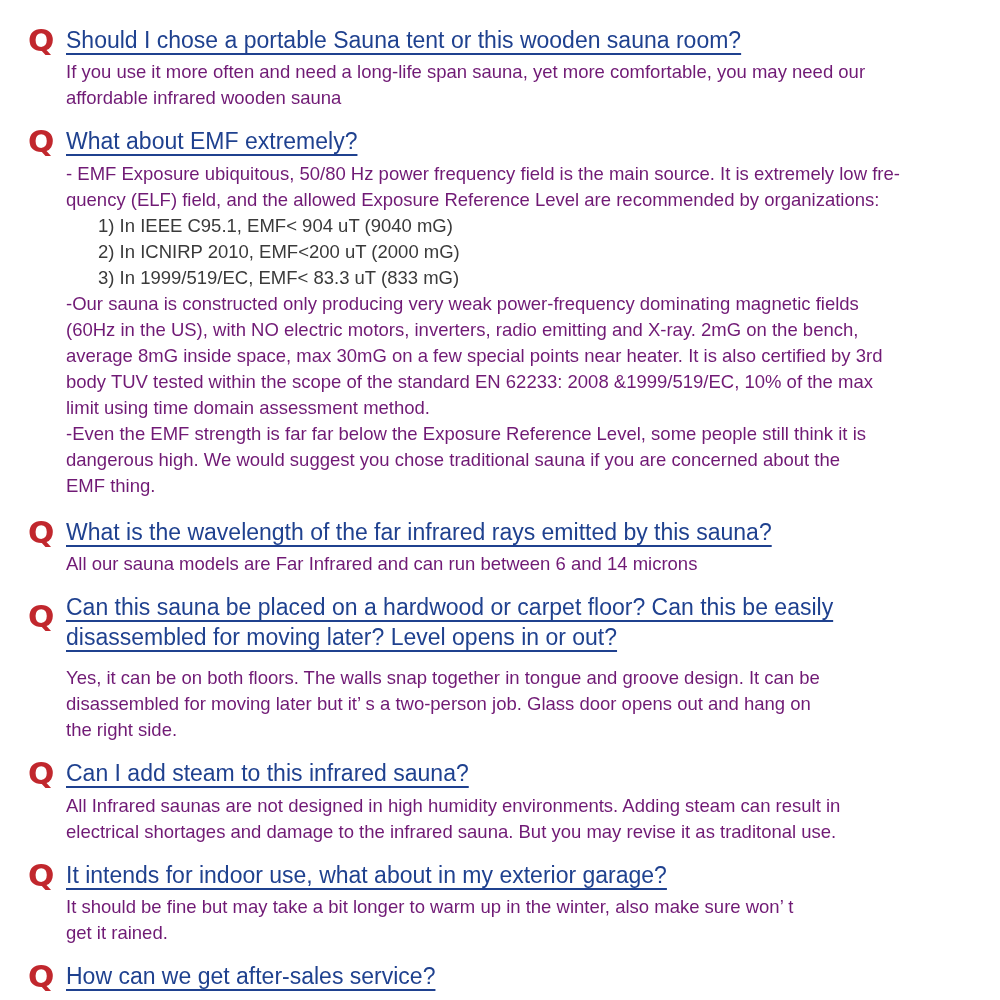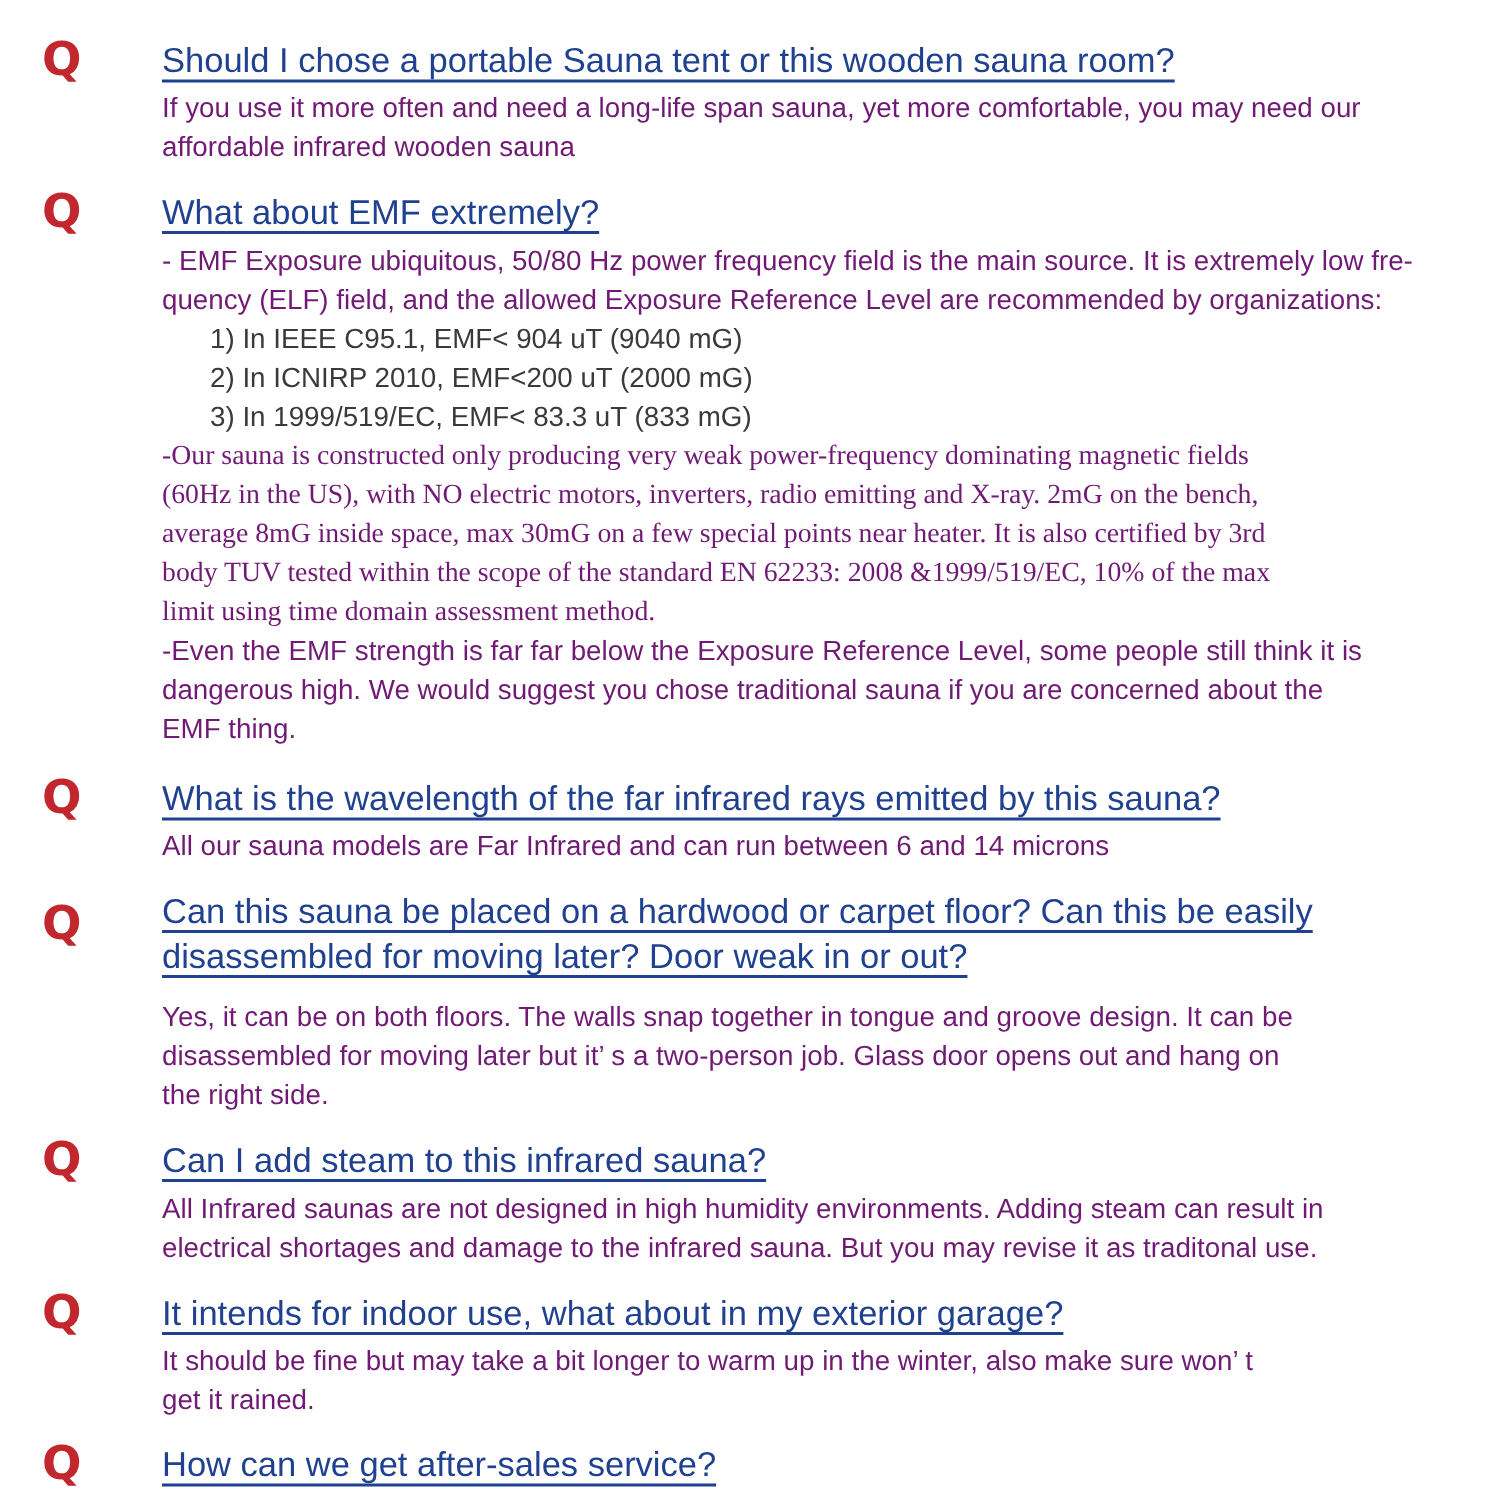--- a/index.html
+++ b/index.html
@@ -29,21 +29,20 @@
     font-weight: 800;
     font-size: 31px;
     line-height: 1;
     color: #c1272d;
     margin-top: -1px;
     user-select: none;
   }
   .section-content {
     flex: 1;
     min-width: 0;
-    margin-left: 42px;
   }
   .question {
     display: inline;
     font-size: 23px;
     line-height: 1.28;
     color: #1f418f;
     text-decoration: underline;
     text-decoration-thickness: 2px;
     text-underline-offset: 5px;
     text-decoration-color: #1f418f;
@@ -88,21 +87,21 @@
     <div class="q-marker">Q</div>
     <div class="section-content">
       <a class="question">What about EMF extremely?</a>
       <div class="answer">- EMF Exposure ubiquitous, 50/80 Hz power frequency field is the main source. It is extremely low fre-
 quency (ELF) field, and the allowed Exposure Reference Level are recommended by organizations:</div>
       <ul class="emf-list">
         <li>1) In IEEE C95.1, EMF&lt; 904 uT (9040 mG)</li>
         <li>2) In ICNIRP 2010, EMF&lt;200 uT (2000 mG)</li>
         <li>3) In 1999/519/EC, EMF&lt; 83.3 uT (833 mG)</li>
       </ul>
-      <div class="answer" style="margin-top:0;font-family:Liberation Serif, serif;">-Our sauna is constructed only producing very weak power-frequency dominating magnetic fields
+      <div class="answer" style="margin-top:0;">-Our sauna is constructed only producing very weak power-frequency dominating magnetic fields
 (60Hz in the US), with NO electric motors, inverters, radio emitting and X-ray. 2mG on the bench,
 average 8mG inside space, max 30mG on a few special points near heater. It is also certified by 3rd
 body TUV tested within the scope of the standard EN 62233: 2008 &amp;1999/519/EC, 10% of the max
 limit using time domain assessment method.</div>
       <div class="answer" style="margin-top:0;">-Even the EMF strength is far far below the Exposure Reference Level, some people still think it is
 dangerous high. We would suggest you chose traditional sauna if you are concerned about the
 EMF thing.</div>
     </div>
   </div>
 
@@ -111,21 +110,21 @@
     <div class="section-content">
       <a class="question">What is the wavelength of the far infrared rays emitted by this sauna?</a>
       <div class="answer">All our sauna models are Far Infrared and can run between 6 and 14 microns</div>
     </div>
   </div>
 
   <div class="faq-section tight">
     <div class="q-marker" style="margin-top:8px;">Q</div>
     <div class="section-content">
       <a class="question">Can this sauna be placed on a hardwood or carpet floor? Can this be easily 
-disassembled for moving later? Door weak in or out?</a>
+disassembled for moving later? Level opens in or out?</a>
       <div class="answer answer-gap">Yes, it can be on both floors. The walls snap together in tongue and groove design. It can be
 disassembled for moving later but it’ s a two-person job. Glass door opens out and hang on
 the right side.</div>
     </div>
   </div>
 
   <div class="faq-section tight">
     <div class="q-marker">Q</div>
     <div class="section-content">
       <a class="question">Can I add steam to this infrared sauna?</a>

